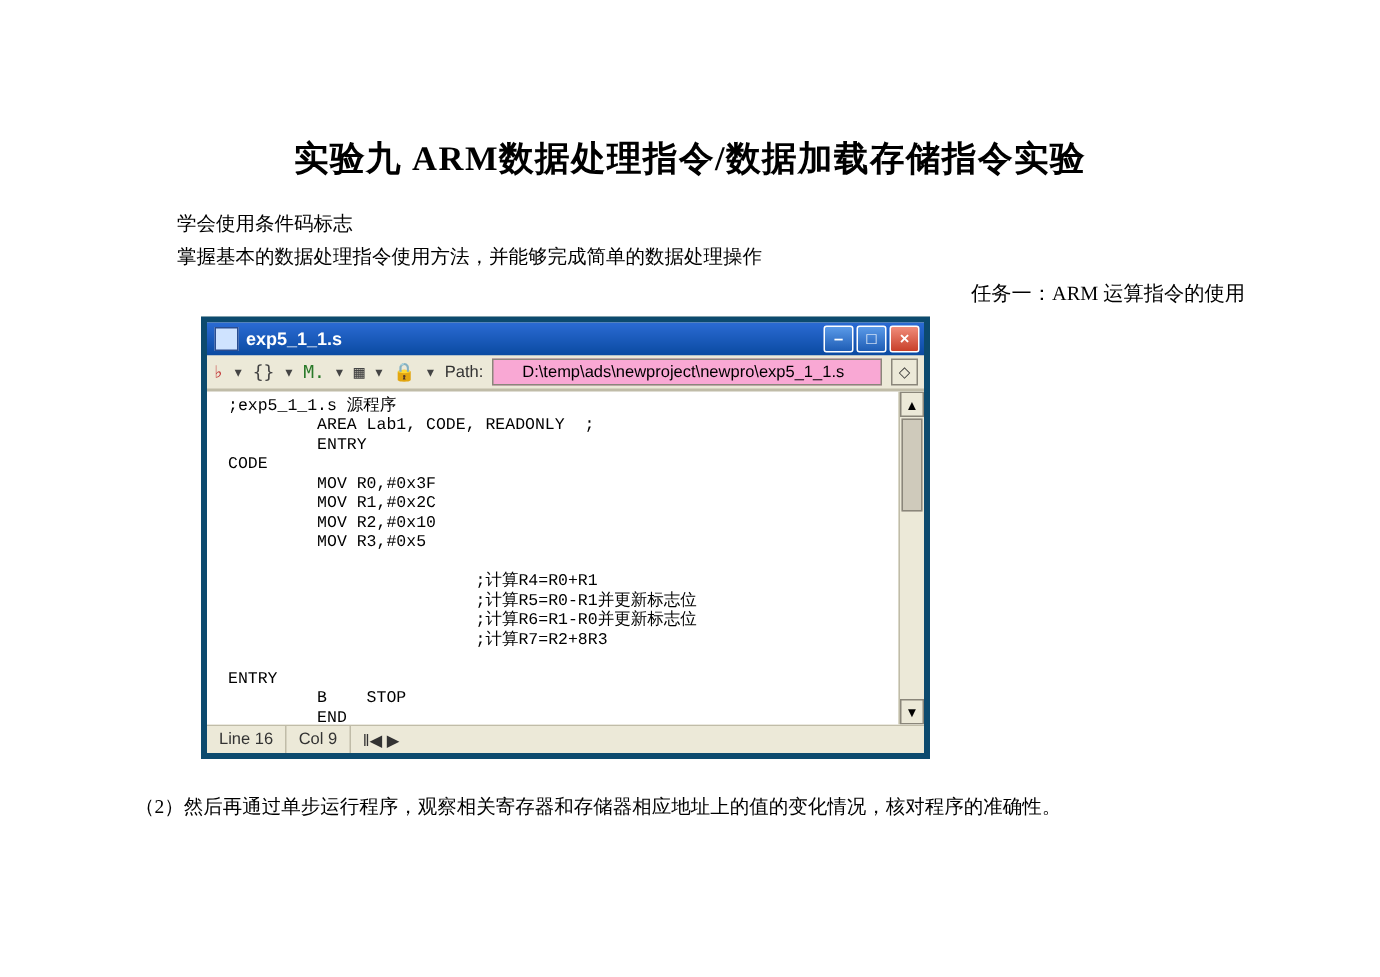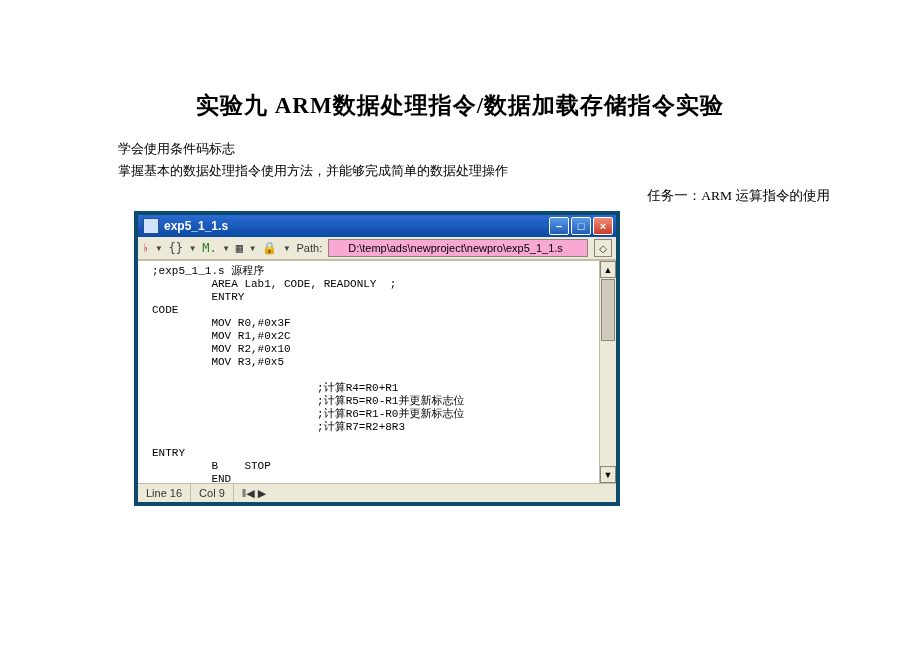--- a/index.html
+++ b/index.html
@@ -207,14 +207,15 @@
       </div>
     </div>
 
     <div class="statusbar">
       <div class="status-cell">Line 16</div>
       <div class="status-cell">Col 9</div>
       <div class="status-cell" style="flex:1">‖◀ ▶</div>
     </div>
   </div>
 
+  <div class="para note-after">（2）然后再通过单步运行程序，观察相关寄存器和存储器相应地址上的值的变化情况，核对程序的准确性。</div>
 
 </div>
 
 </body></html>

